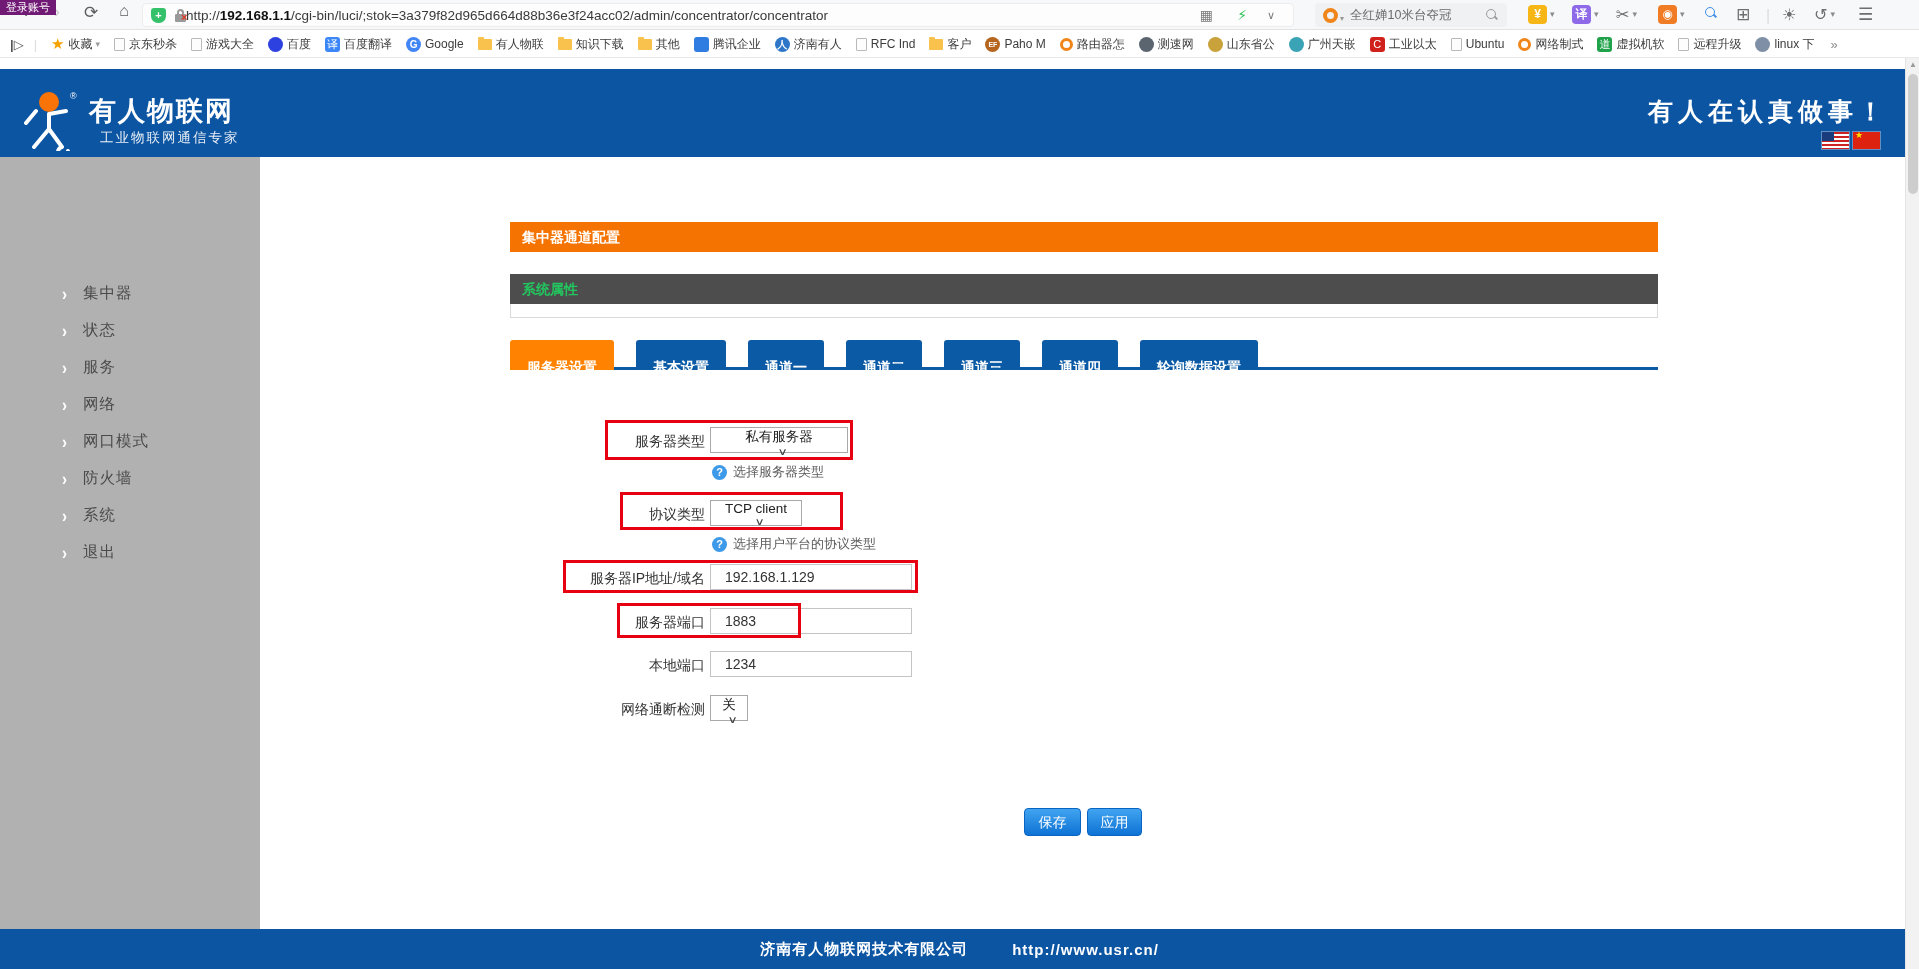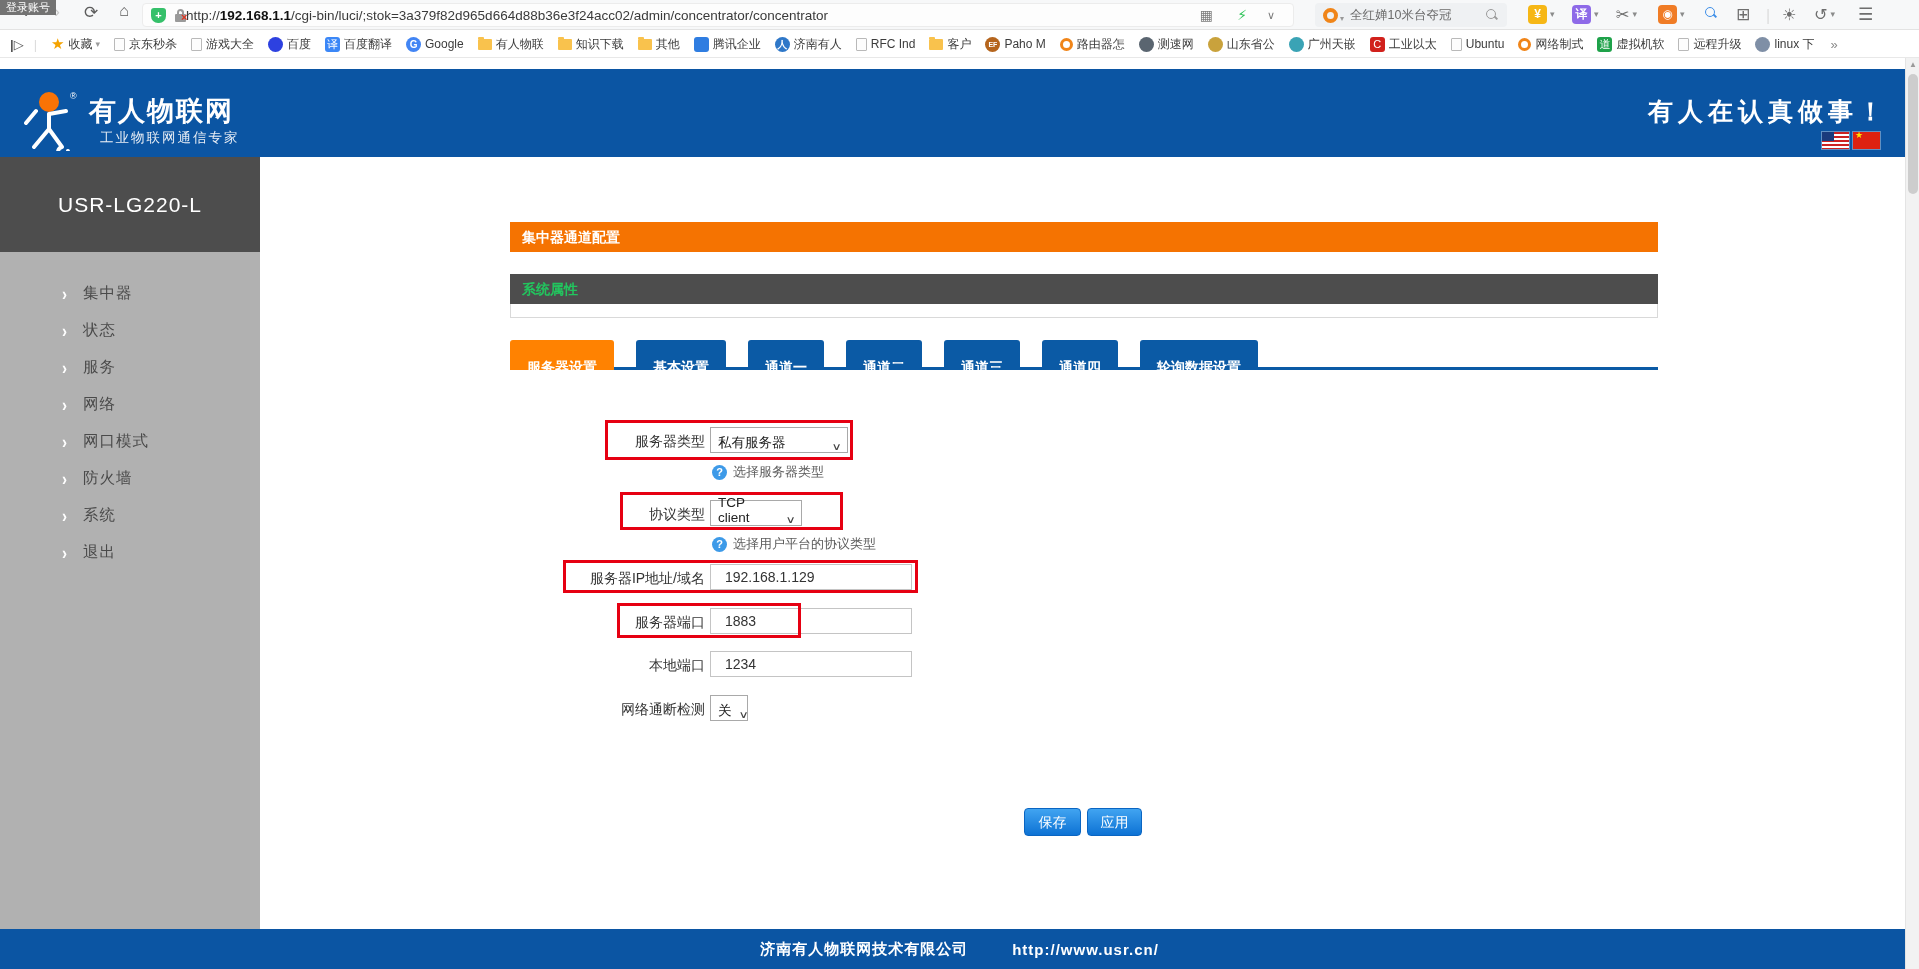--- a/index.html
+++ b/index.html
@@ -1,21 +1,21 @@
 <!DOCTYPE html>
 <html><head>
 <meta charset="utf-8">
 <style>
   * { margin:0; padding:0; box-sizing:border-box; }
   html,body { width:1919px; height:969px; font-family:"Liberation Sans","DejaVu Sans",sans-serif; background:#fff; overflow:hidden; }
   .abs { position:absolute; }
 
   
   #chrome { position:absolute; left:0; top:0; width:1919px; height:30px; background:#f7f8f9; border-bottom:1px solid #e3e3e3; }
-  #login-badge { position:absolute; left:0; top:0; height:15px; padding:0 6px; background:#737373; color:#fff; font-size:11px; line-height:15px; z-index:5; }
+  #login-badge { position:absolute; left:0; top:0; height:15px; padding:0 6px; background:#701a75; color:#fff; font-size:11px; line-height:15px; z-index:5; }
   .navic { position:absolute; top:2px; font-size:17px; color:#5c5c5c; width:26px; text-align:center; cursor:pointer; }
   .navic.dis { color:#c9c9c9; }
   #urlbar { position:absolute; left:142px; top:3px; width:1152px; height:24px; background:#fdfdfd; border:1px solid #ececec; border-radius:4px; display:flex; align-items:center; }
   #shield-ok { width:15px; height:15px; margin-left:8px; border-radius:3px 3px 7px 7px; background:#35c06a; color:#fff; font-size:11px; line-height:15px; text-align:center; font-weight:bold; }
   .lockwrap { position:relative; width:11px; height:13px; margin-left:9px; }
   .lockbody { position:absolute; left:0; bottom:0; width:11px; height:8px; background:#9a9a9a; border-radius:1px; }
   .lockring { position:absolute; left:2px; top:0; width:7px; height:7px; border:2px solid #9a9a9a; border-bottom:none; border-radius:4px 4px 0 0; }
   .lockx { position:absolute; left:6px; top:2px; color:#e0331f; font-size:11px; font-weight:bold; }
   #url-text { font-size:13.5px; color:#3a3a3a; white-space:nowrap; }
   #url-text b { color:#111; }
@@ -80,21 +80,21 @@
   #main { position:absolute; left:260px; top:157px; width:1659px; height:772px; background:#fff; }
   #panel { position:absolute; left:250px; top:65px; width:1148px; }
   #panel-title { height:30px; background:#f57301; color:#fff; font-size:14px; font-weight:bold; line-height:30px; padding-left:12px; }
   #panel-note { height:44px; border:1px solid #f57301; border-top:none; font-size:13.5px; color:#333; display:flex; align-items:center; padding-left:12px; }
   #section-bar { margin-top:22px; height:30px; background:#4d4d4d; color:#22c55e; font-size:14px; font-weight:bold; line-height:30px; padding-left:12px; }
   #section-body { height:14px; border:1px solid #d9d9d9; border-top:none; background:#fff; }
   #tabs { margin-top:22px; display:flex; border-bottom:3px solid #0b5aa5; height:30px; }
   .tab { background:#0b5aa5; color:#fff; font-size:14px; font-weight:bold; height:30px; line-height:30px; padding:12px 17px; margin-right:22px; border-radius:3px 3px 0 0; cursor:pointer; white-space:nowrap; }
   .tab.active { background:#ff8201; }
   .flabel { position:absolute; width:195px; text-align:right; font-size:14px; color:#333; }
-  .sel { position:absolute; height:26px; border:1px solid #a9a9a9; background:#fff; display:flex; align-items:flex-end; justify-content:space-between; padding:0 7px; font-size:13.5px; color:#222; cursor:pointer; }
+  .sel { position:absolute; height:26px; border:1px solid #a9a9a9; background:#fff; display:flex; align-items:center; justify-content:space-between; padding:0 7px; font-size:13.5px; color:#222; cursor:pointer;flex-direction:column; }
   .sel .sc { color:#444; font-size:10px; margin-left:8px; transform:scaleX(1.4); }
   .tin { position:absolute; height:26px; width:202px; border:1px solid #c4c4c4; background:#fff; font-size:14px; color:#333; padding-left:14px; font-family:"Liberation Sans",sans-serif; }
   .help { position:absolute; display:flex; align-items:center; font-size:13px; color:#5b5b5b; }
   .qic { width:15px; height:15px; border-radius:50%; background:#3d9ae8; color:#fff; font-size:11px; font-weight:bold; text-align:center; line-height:15px; margin-right:6px; flex:0 0 auto; }
   .redbox { position:absolute; border:3px solid #e60012; z-index:4; pointer-events:none; }
   .btn { position:absolute; height:28px; color:#fff; font-size:14px; text-align:center; line-height:26px; background:linear-gradient(#41a4f1,#0d72d4); border:1px solid #0a65c2; border-radius:4px; cursor:pointer; }
 
   
   #footer { position:absolute; left:0; top:929px; width:1919px; height:40px; background:#0b55a3; color:#fff; display:flex; align-items:center; justify-content:center; font-size:15px; font-weight:bold; letter-spacing:1px; }
   #footer span { margin:0 22px; cursor:pointer; }
@@ -282,21 +282,20 @@
   <div id="brand">有人物联网</div>
   <div id="tagline">工业物联网通信专家</div>
   <div id="slogan">有人在认真做事！</div>
   <div id="flags">
     <span class="flag flag-us"></span>
     <span class="flag flag-cn"></span>
   </div>
 </div>
 
 <div id="sidebar">
-  <div id="sidebar-head">USR-LG220-L</div>
   <div id="menu">
     <div class="mitem">
         <span class="mchev">›</span>
         <span class="mlabel">集中器</span>
       </div>
     <div class="mitem">
         <span class="mchev">›</span>
         <span class="mlabel">状态</span>
       </div>
     <div class="mitem">

